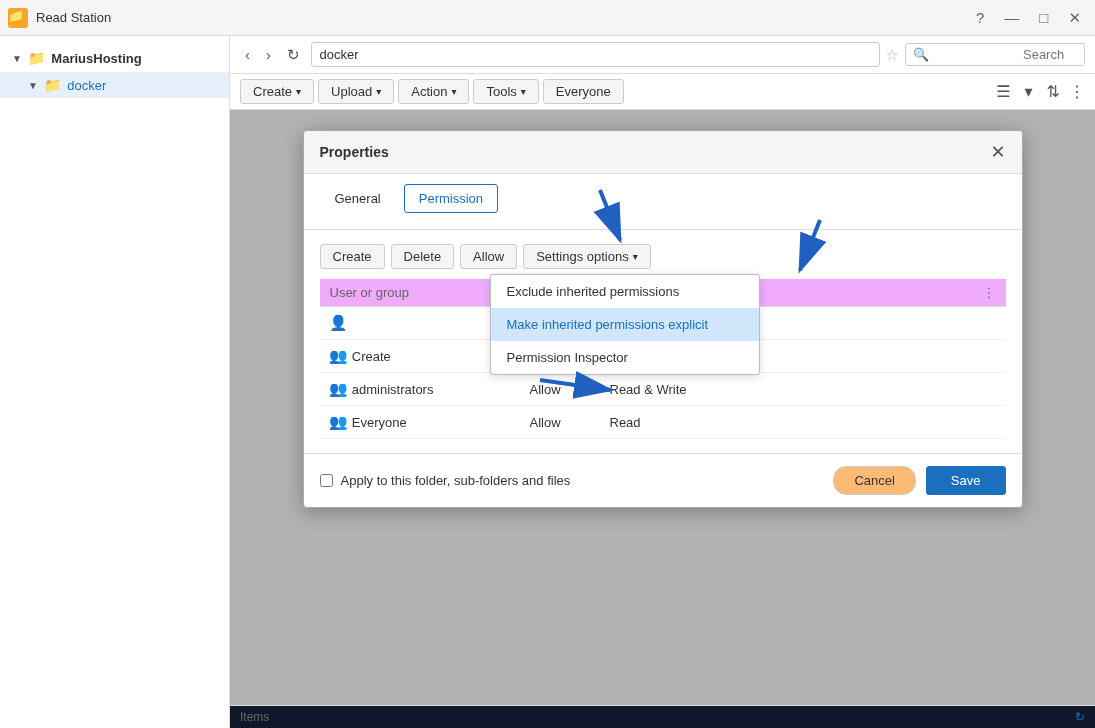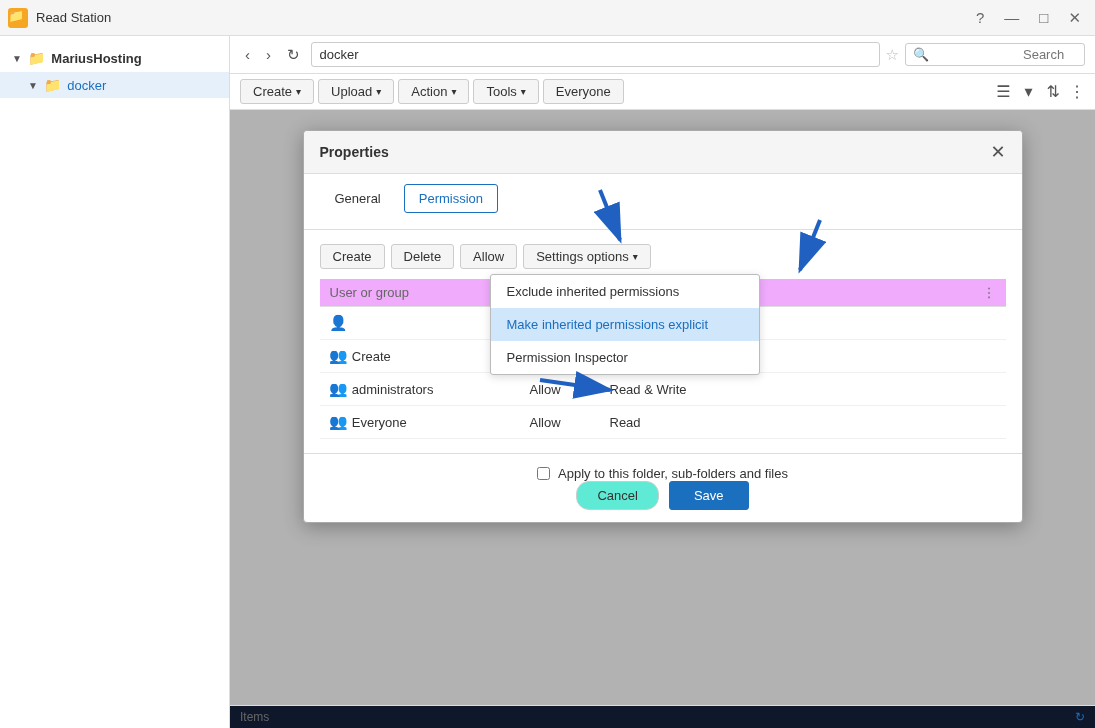--- a/index.html
+++ b/index.html
@@ -133,26 +133,26 @@
     }
     .perm-table td { padding: 7px 10px; border-bottom: 1px solid #f0f0f0; color: #333; }
     .user-icon { color: #888; font-size: 15px; }
     .col-ug { width: 200px; }
     .col-type { width: 80px; }
     .col-perm { flex: 1; }
 
     
     .dialog-footer {
       display: flex; align-items: center; justify-content: space-between;
-      padding: 12px 16px; border-top: 1px solid #ddd; flex-direction: column;
+      padding: 12px 16px; border-top: 1px solid #ddd;
     }
     .footer-checkbox { display: flex; align-items: center; gap: 8px; font-size: 13px; color: #333; }
     .footer-actions { display: flex; gap: 10px; }
     .btn-cancel {
-      background: #5eead4; border: 1px solid #ccc; border-radius: 13px;
+      background: #fdba74; border: 1px solid #ccc; border-radius: 13px;
       padding: 6px 20px; cursor: pointer; font-size: 13px; color: #333;
     }
     .btn-save {
       background: #1a6fbf; border: 1px solid #1a6fbf; border-radius: 3px;
       padding: 6px 24px; cursor: pointer; font-size: 13px; color: #fff;
     }
 
     
     .arrow-overlay {
       position: absolute; pointer-events: none; z-index: 50;

